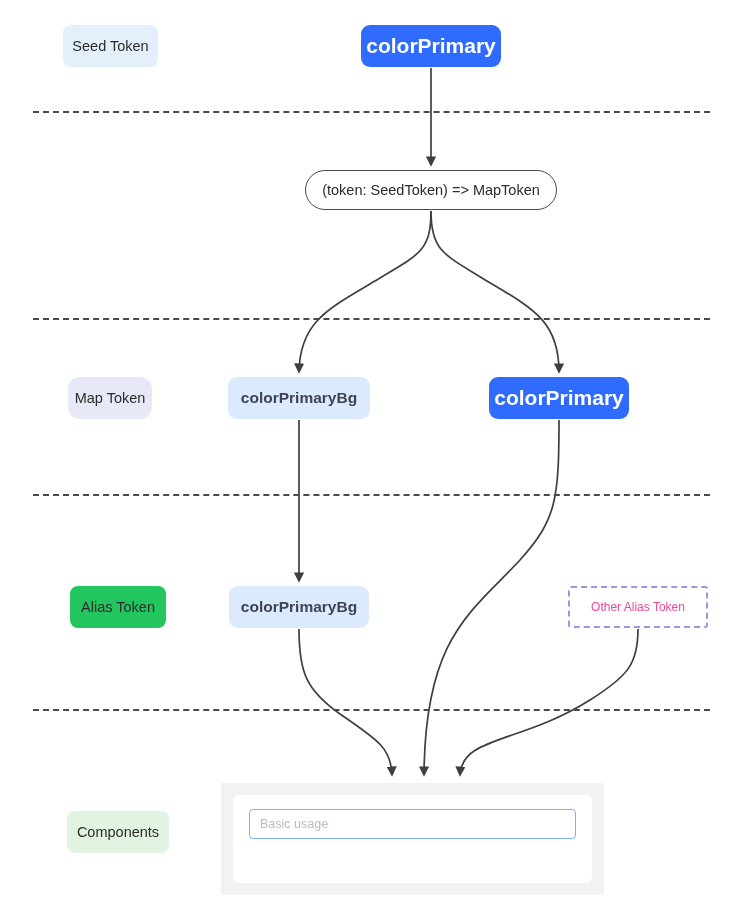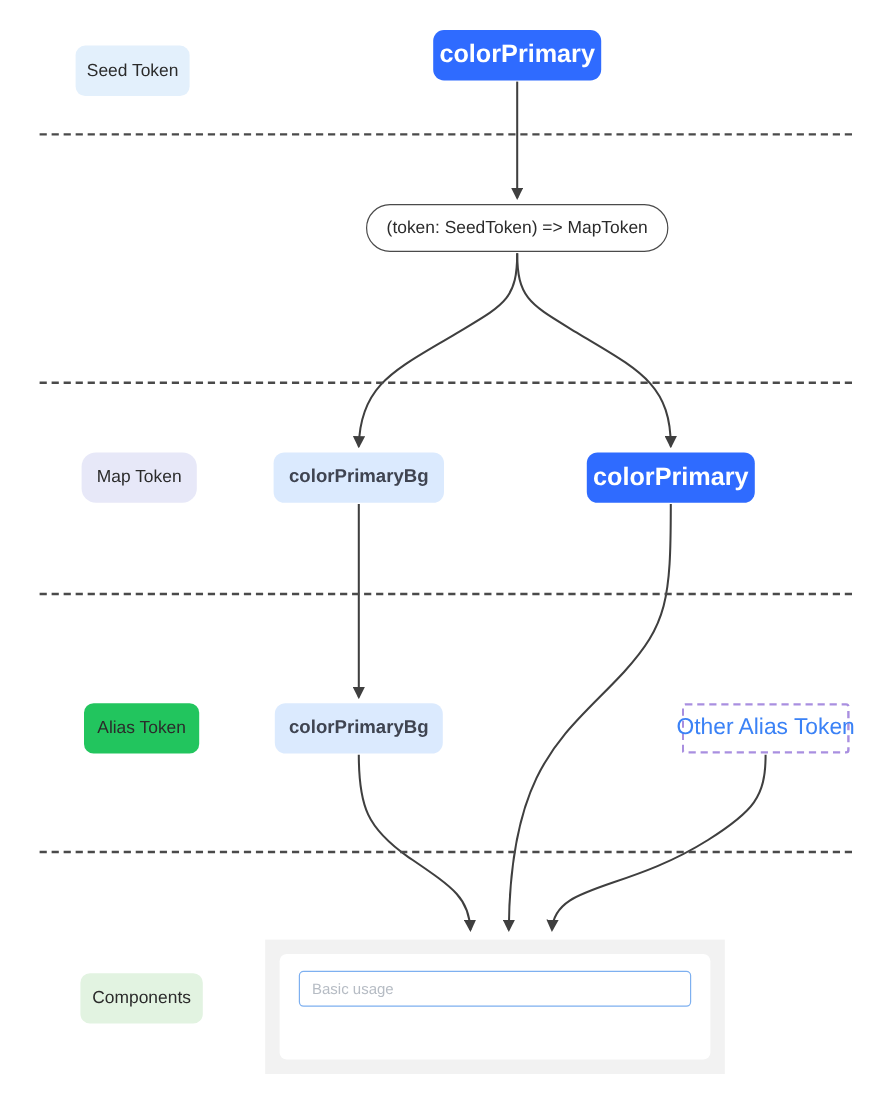--- a/index.html
+++ b/index.html
@@ -85,24 +85,24 @@
   .node-fn {
     background: #ffffff;
     color: #2b2b2b;
     border: 1.6px solid #4a4a4a;
     border-radius: 22px;
     font-size: 14.5px;
     height: 40px;
   }
   .node-dashed {
     background: #ffffff;
-    color: #3b82f6;
+    color: #ec4899;
     border: 2px dashed #a98fe0;
     border-radius: 3px;
-    font-size: 19px;
+    font-size: 12px;
     height: 42px;
   }
 
   
   .comp-frame {
     position: absolute;
     background: #f2f2f2;
     box-sizing: border-box;
   }
   .comp-card {
@@ -185,24 +185,24 @@
 
       <path d="M 638 629 C 638 664 628 676 590 700 C 520 744 462 736 460 775"></path>
     </g>
   </svg>
 
   <div class="separator" style="top:111px"></div>
   <div class="separator" style="top:318px"></div>
   <div class="separator" style="top:494px"></div>
   <div class="separator" style="top:709px"></div>
 
-  <div class="lane-label" style="left:63px; top:38px; width:95px; background:#e3f0fc;">
+  <div class="lane-label" style="left:63px; top:25px; width:95px; background:#e3f0fc;">
     <span>Seed Token</span>
   </div>
-  <div class="lane-label" style="left:68px; top:377px; width:96px; background:#e7e8f8;border-radius:12px;">
+  <div class="lane-label" style="left:68px; top:377px; width:84px; background:#e7e8f8;border-radius:12px;">
     <span>Map Token</span>
   </div>
   <div class="lane-label" style="left:70px; top:586px; width:96px; background:#22c55e;">
     <span>Alias Token</span>
   </div>
   <div class="lane-label" style="left:67px; top:811px; width:102px; background:#e2f3e1;">
     <span>Components</span>
   </div>
 
   <div class="node node-primary" style="left:361px; top:25px; width:140px;">

